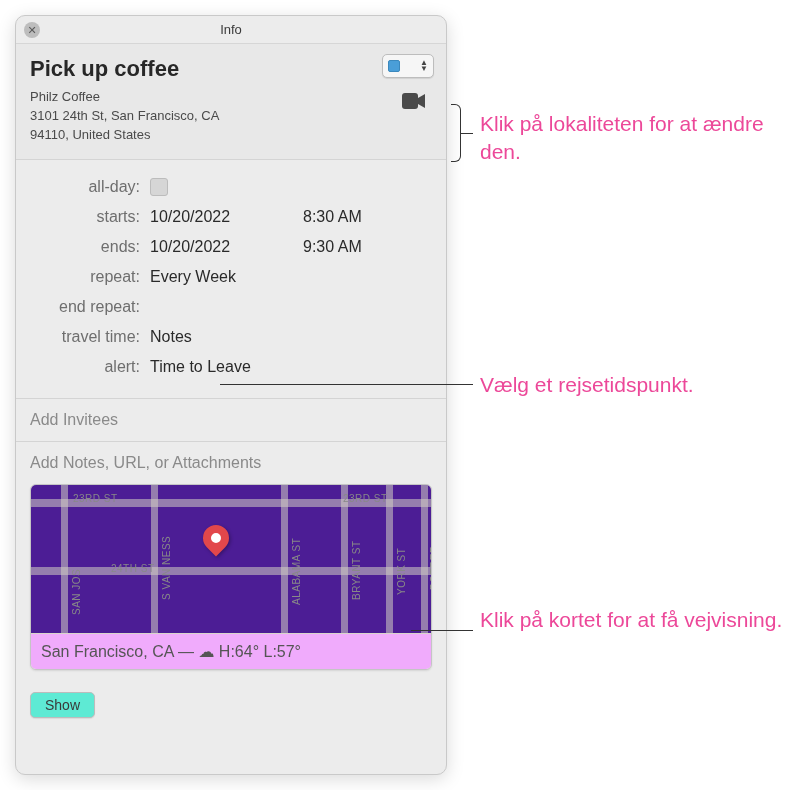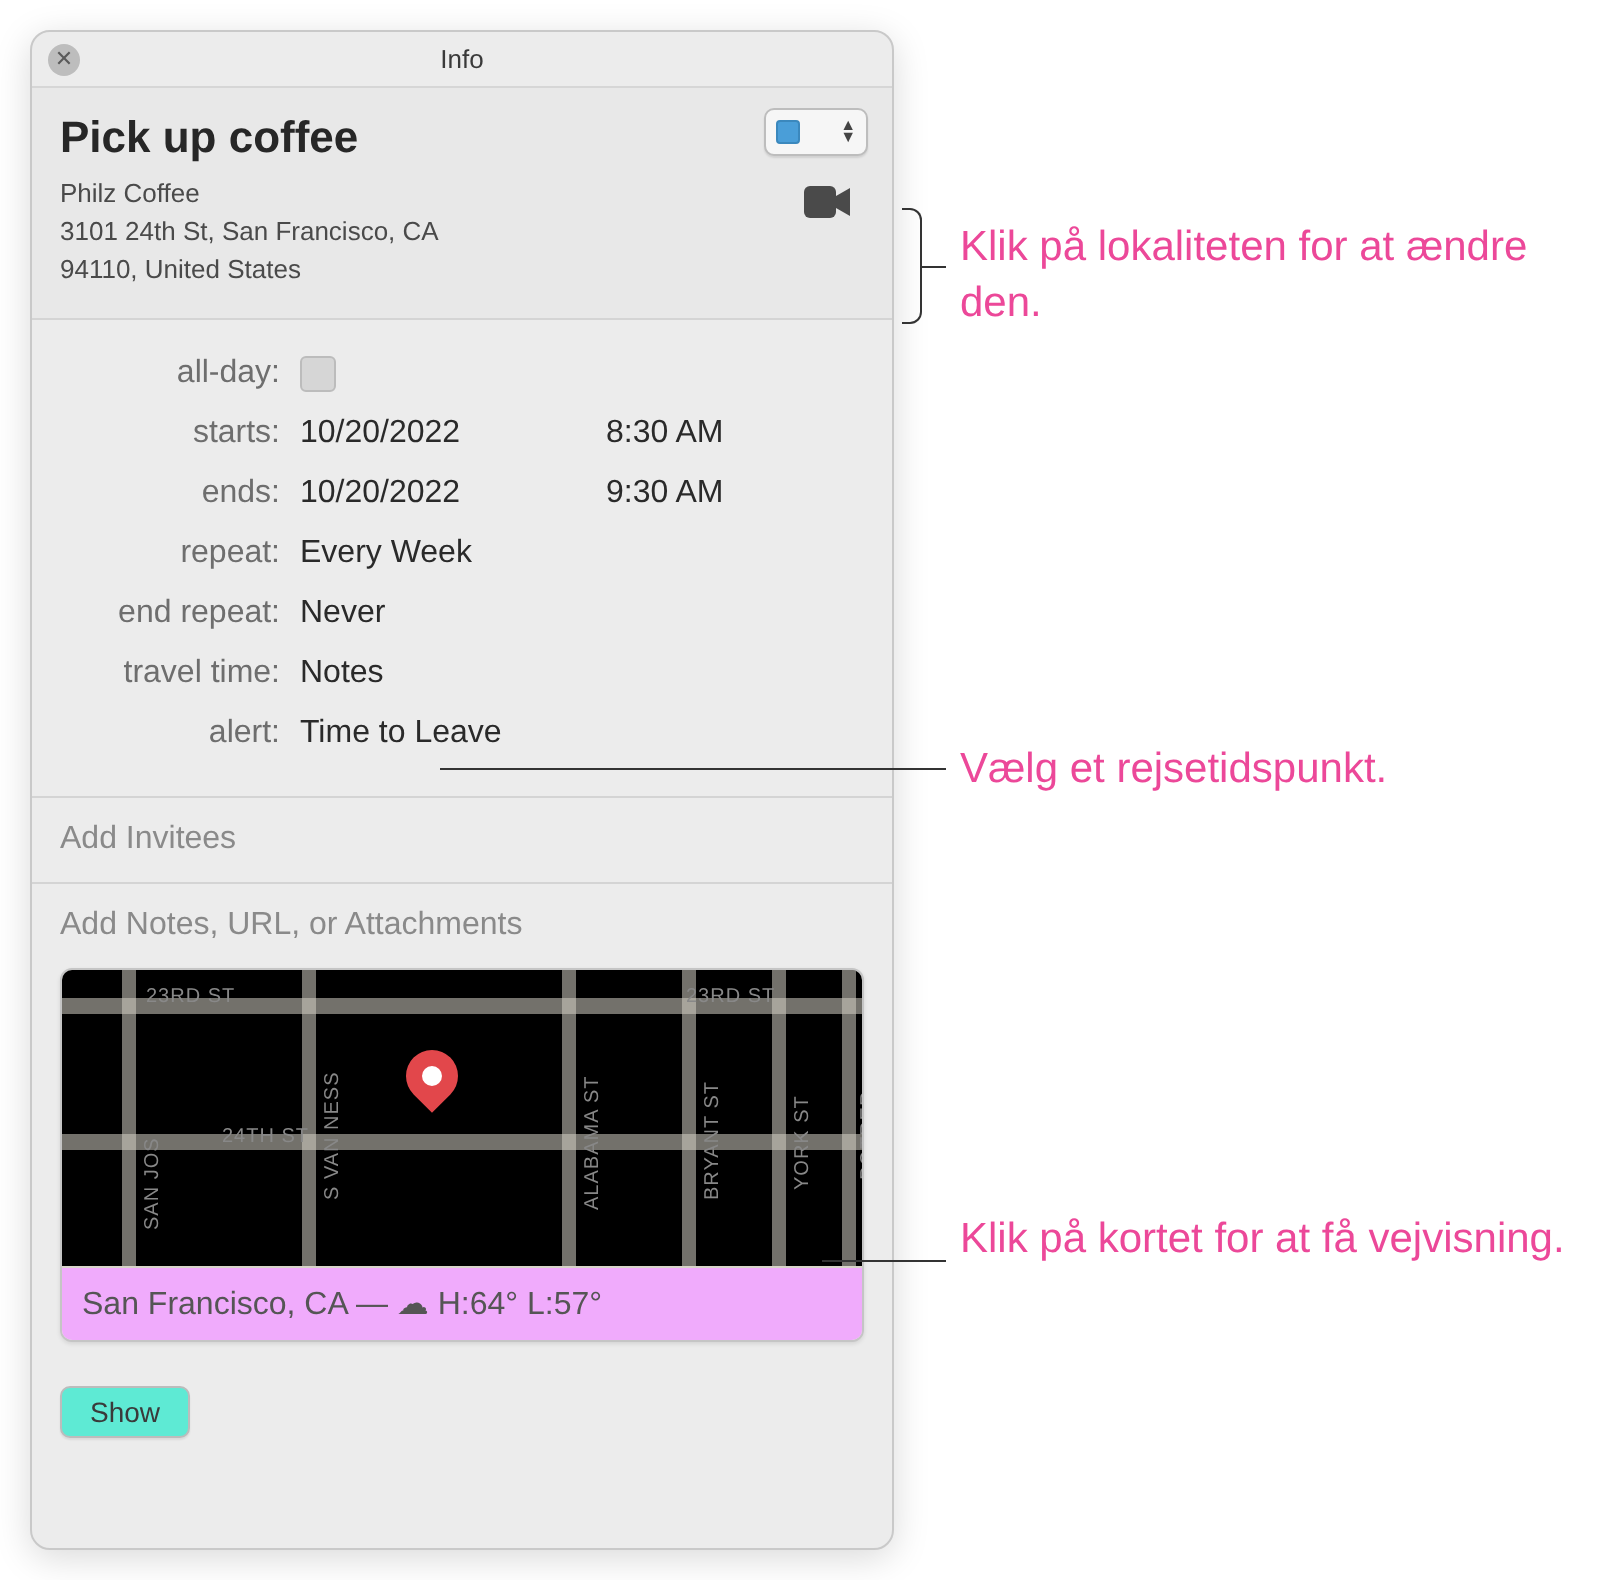--- a/index.html
+++ b/index.html
@@ -157,21 +157,21 @@
     border: 1px solid #c5c5c5;
     border-radius: 6px;
     overflow: hidden;
     background: #f3f0ea;
     box-shadow: 0 1px 2px rgba(0,0,0,0.1);
     cursor: pointer;
   }
   .map-canvas {
     height: 148px;
     position: relative;
-    background: #000000;
+    background: #4c1d95;
   }
   .street-h {
     position: absolute;
     left: 0; right: 0;
     height: 8px;
     background: rgba(210,206,195,0.55);
   }
   .street-v {
     position: absolute;
     top: 0; bottom: 0;
@@ -295,21 +295,20 @@
       <div class="label">ends:</div>
       <div class="value">10/20/2022</div>
       <div class="value time">9:30 AM</div>
     </div>
     <div class="row">
       <div class="label">repeat:</div>
       <div class="value">Every Week</div>
     </div>
     <div class="row">
       <div class="label">end repeat:</div>
-      <div class="value">Never</div>
     </div>
     <div class="row">
       <div class="label">travel time:</div>
       <div class="value">Notes</div>
     </div>
     <div class="row">
       <div class="label">alert:</div>
       <div class="value">Time to Leave</div>
     </div>
   </div>

